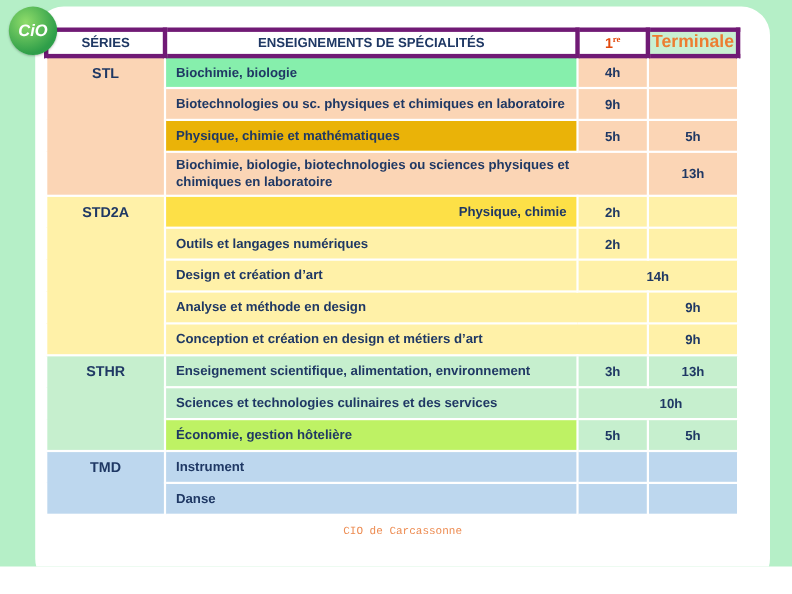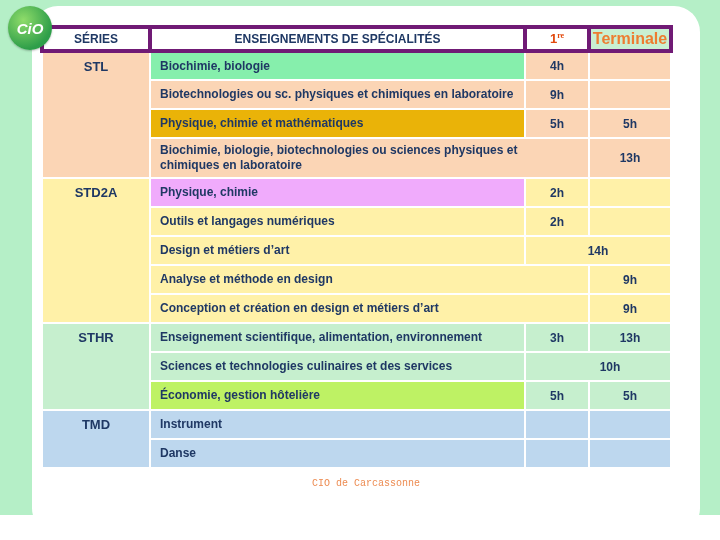--- a/index.html
+++ b/index.html
@@ -139,31 +139,31 @@
             <td class="label" style="background: #eab308;">Physique, chimie et mathématiques</td>
             <td class="hours" style="background: rgb(251, 213, 181);">5h</td>
             <td class="hours" style="background: rgb(251, 213, 181);">5h</td>
           </tr>
           <tr>
             <td class="label" colspan="2" style="background: rgb(251, 213, 181);">Biochimie, biologie, biotechnologies ou sciences physiques et chimiques en laboratoire</td>
             <td class="hours" style="background: rgb(251, 213, 181);">13h</td>
           </tr>
           <tr>
             <td class="series" rowspan="5" style="background: rgb(255, 241, 168);">STD2A</td>
-            <td class="label" style="background: #f0abfc;">Physique, chimie</td>
+            <td class="label" style="background: #fde047; text-align: right;">Physique, chimie</td>
             <td class="hours" style="background: rgb(255, 241, 168);">2h</td>
             <td class="hours" style="background: rgb(255, 241, 168);"></td>
           </tr>
           <tr>
             <td class="label" style="background: rgb(255, 241, 168);">Outils et langages numériques</td>
             <td class="hours" style="background: rgb(255, 241, 168);">2h</td>
             <td class="hours" style="background: rgb(255, 241, 168);"></td>
           </tr>
           <tr>
-            <td class="label" style="background: rgb(255, 241, 168);">Design et métiers d’art</td>
+            <td class="label" style="background: rgb(255, 241, 168);">Design et création d’art</td>
             <td class="hours" colspan="2" style="background: rgb(255, 241, 168);">14h</td>
           </tr>
           <tr>
             <td class="label" colspan="2" style="background: rgb(255, 241, 168);">Analyse et méthode en design</td>
             <td class="hours" style="background: rgb(255, 241, 168);">9h</td>
           </tr>
           <tr>
             <td class="label" colspan="2" style="background: rgb(255, 241, 168);">Conception et création en design et métiers d’art</td>
             <td class="hours" style="background: rgb(255, 241, 168);">9h</td>
           </tr>

